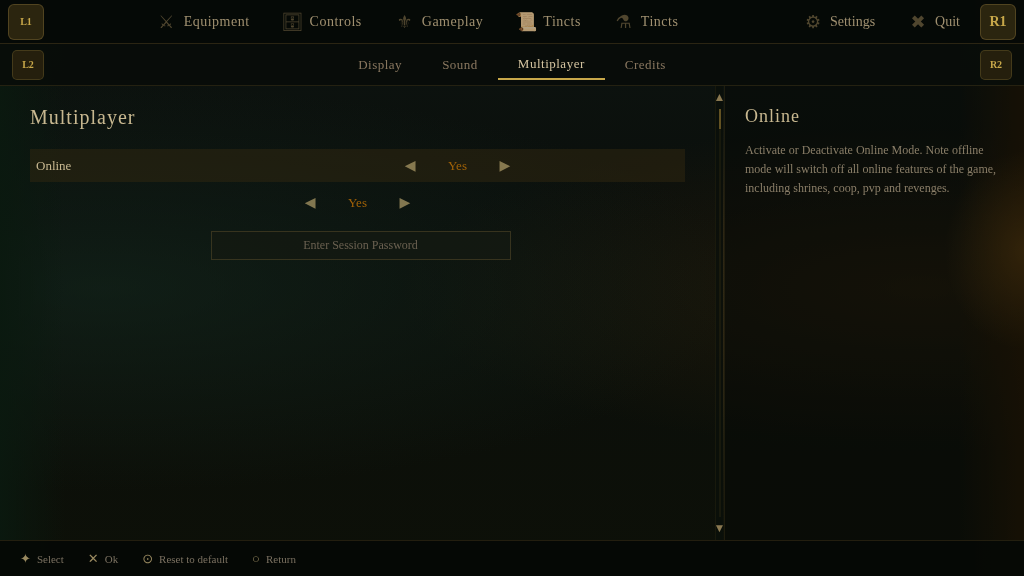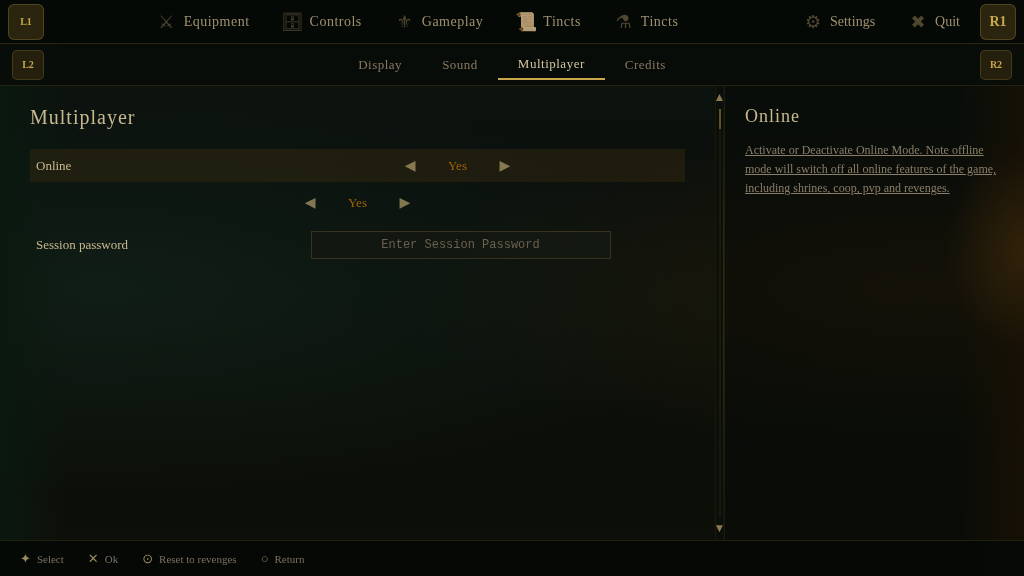--- a/index.html
+++ b/index.html
@@ -267,21 +267,21 @@
       width: 300px;
       margin-left: 6px;
     }
 
     .password-input {
       width: 100%;
       background: rgba(20,25,18,0.8);
       border: 1px solid rgba(80,70,40,0.6);
       color: #6a6050;
       font-size: 12px;
-      font-family: Liberation Mono, monospace;
+      font-family: Liberation Serif, serif;
       padding: 6px 10px;
       text-align: center;
       outline: none;
     }
 
     .password-input::placeholder {
       color: #6a6050;
     }
 
     .scroll-up, .scroll-down {
@@ -302,21 +302,20 @@
       font-size: 18px;
       color: #c8b890;
       margin-bottom: 14px;
       letter-spacing: 1px;
     }
 
     .info-text {
       font-size: 12px;
       color: #8a7e68;
       line-height: 1.6;
-      text-decoration: underline;
     }
 
     
     .scroll-divider {
       width: 8px;
       background: rgba(10,15,10,0.8);
       display: flex;
       flex-direction: column;
       align-items: center;
       justify-content: space-between;
@@ -498,21 +497,20 @@
         <div class="setting-control">
           <div class="setting-value-container">
             <span class="arrow-icon">◀</span>
             <span class="setting-value">Yes</span>
             <span class="arrow-icon">▶</span>
           </div>
         </div>
       </div>
 
       <div class="settings-row">
-        <div class="setting-label">Session password</div>
         <div class="setting-control">
           <div class="password-input-container">
             <input class="password-input" type="password" placeholder="Enter Session Password" style="">
           </div>
         </div>
       </div>
     </div>
 
     <div class="scroll-divider">
       <span class="scroll-up">▲</span>
@@ -535,21 +533,21 @@
     <div class="bottom-hint">
       <span class="hint-icon">✦</span>
       <span>Select</span>
     </div>
     <div class="bottom-hint">
       <span class="hint-icon">✕</span>
       <span>Ok</span>
     </div>
     <div class="bottom-hint">
       <span class="hint-icon">⊙</span>
-      <span>Reset to revenges</span>
+      <span>Reset to default</span>
     </div>
     <div class="bottom-hint">
       <span class="hint-icon">○</span>
       <span>Return</span>
     </div>
   </div>
 
 </div>
 
 </body></html>

